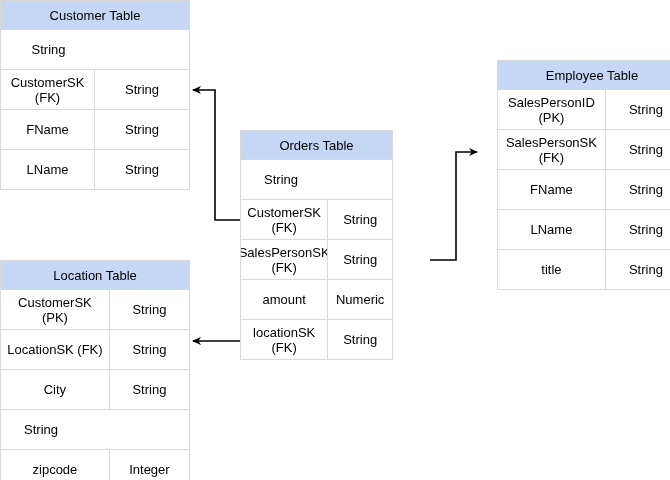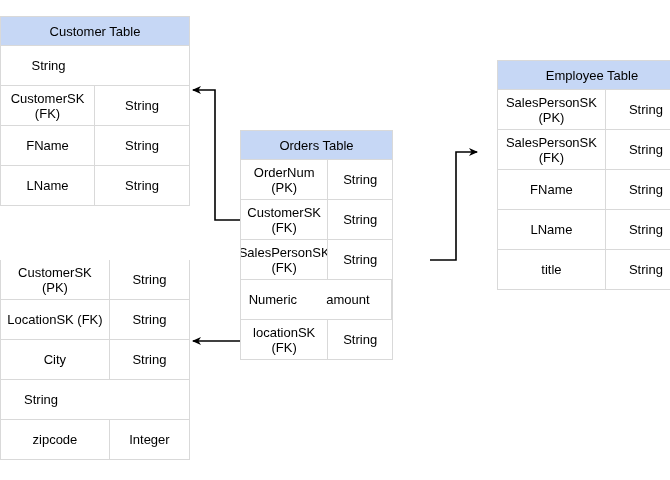--- a/index.html
+++ b/index.html
@@ -76,85 +76,85 @@
       </marker>
     </defs>
     <g id="connector-group">
         <path d="M 240 220 L 215 220 L 215 90 L 193 90" fill="none" stroke="#000000" stroke-width="1.6" marker-end="url(#arrowhead)"></path>
         <path d="M 430 260 L 456 260 L 456 152 L 477 152" fill="none" stroke="#000000" stroke-width="1.6" marker-end="url(#arrowhead)"></path>
         <path d="M 240 341 L 193 341" fill="none" stroke="#000000" stroke-width="1.6" marker-end="url(#arrowhead)"></path>
       </g>
   </svg>
 
   <div id="tables-layer">
-      <div class="er-table" style="left: 0px; top: 0px; width: 190px; margin-top: 16px;">
+      <div class="er-table" style="left: 0px; top: 0px; width: 190px;">
         <div class="tbl-header">Customer Table</div>
         <div class="tbl-row">
           <div class="cell cell-type" style="width: 95px;">String</div>
         </div>
         <div class="tbl-row">
           <div class="cell cell-name" style="width: 95px;">CustomerSK (FK)</div>
           <div class="cell cell-type" style="width: 95px;">String</div>
         </div>
         <div class="tbl-row">
           <div class="cell cell-name" style="width: 95px;">FName</div>
           <div class="cell cell-type" style="width: 95px;">String</div>
         </div>
         <div class="tbl-row">
           <div class="cell cell-name" style="width: 95px;">LName</div>
           <div class="cell cell-type" style="width: 95px;">String</div>
         </div>
       </div>
       <div class="er-table" style="left: 240px; top: 130px; width: 153px;">
         <div class="tbl-header">Orders Table</div>
         <div class="tbl-row">
-          <div class="cell cell-name" style="width: 110px;">OrderNum (PK)</div>
           <div class="cell cell-type" style="width: 80px;">String</div>
         </div>
         <div class="tbl-row">
           <div class="cell cell-name" style="width: 110px;">CustomerSK (FK)</div>
           <div class="cell cell-type" style="width: 80px;">String</div>
         </div>
         <div class="tbl-row">
           <div class="cell cell-name" style="width: 110px;">SalesPersonSK (FK)</div>
           <div class="cell cell-type" style="width: 80px;">String</div>
         </div>
         <div class="tbl-row">
+          <div class="cell cell-name" style="width: 110px;">amount</div>
           <div class="cell cell-type" style="width: 80px;">Numeric</div>
-          <div class="cell cell-name" style="width: 110px;">amount</div>
         </div>
         <div class="tbl-row">
           <div class="cell cell-name" style="width: 110px;">locationSK (FK)</div>
           <div class="cell cell-type" style="width: 80px;">String</div>
         </div>
       </div>
       <div class="er-table" style="left: 497px; top: 60px; width: 190px;">
         <div class="tbl-header">Employee Table</div>
         <div class="tbl-row">
-          <div class="cell cell-name" style="width: 109px;">SalesPersonSK (PK)</div>
+          <div class="cell cell-name" style="width: 109px;">SalesPersonID (PK)</div>
           <div class="cell cell-type" style="width: 81px;">String</div>
         </div>
         <div class="tbl-row">
           <div class="cell cell-name" style="width: 109px;">SalesPersonSK (FK)</div>
           <div class="cell cell-type" style="width: 81px;">String</div>
         </div>
         <div class="tbl-row">
           <div class="cell cell-name" style="width: 109px;">FName</div>
           <div class="cell cell-type" style="width: 81px;">String</div>
         </div>
         <div class="tbl-row">
           <div class="cell cell-name" style="width: 109px;">LName</div>
           <div class="cell cell-type" style="width: 81px;">String</div>
         </div>
         <div class="tbl-row">
           <div class="cell cell-name" style="width: 109px;">title</div>
           <div class="cell cell-type" style="width: 81px;">String</div>
         </div>
       </div>
       <div class="er-table" style="left: 0px; top: 260px; width: 190px;">
+        <div class="tbl-header">Location Table</div>
         <div class="tbl-row">
           <div class="cell cell-name" style="width: 110px;">CustomerSK (PK)</div>
           <div class="cell cell-type" style="width: 80px;">String</div>
         </div>
         <div class="tbl-row">
           <div class="cell cell-name" style="width: 110px;">LocationSK (FK)</div>
           <div class="cell cell-type" style="width: 80px;">String</div>
         </div>
         <div class="tbl-row">
           <div class="cell cell-name" style="width: 110px;">City</div>

